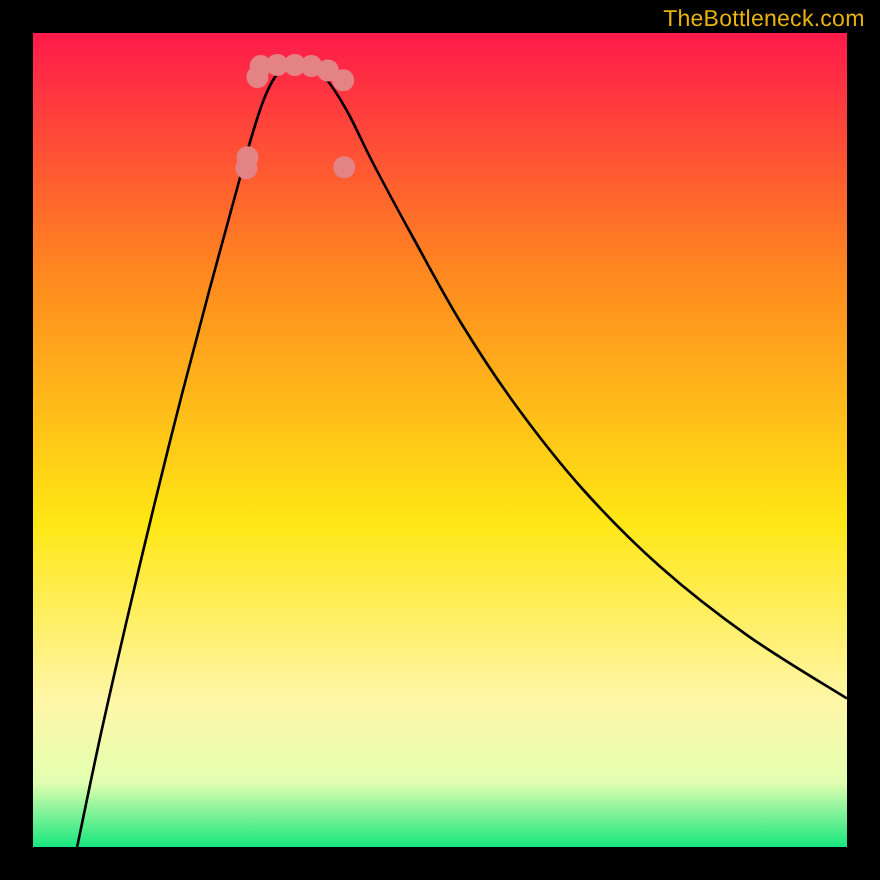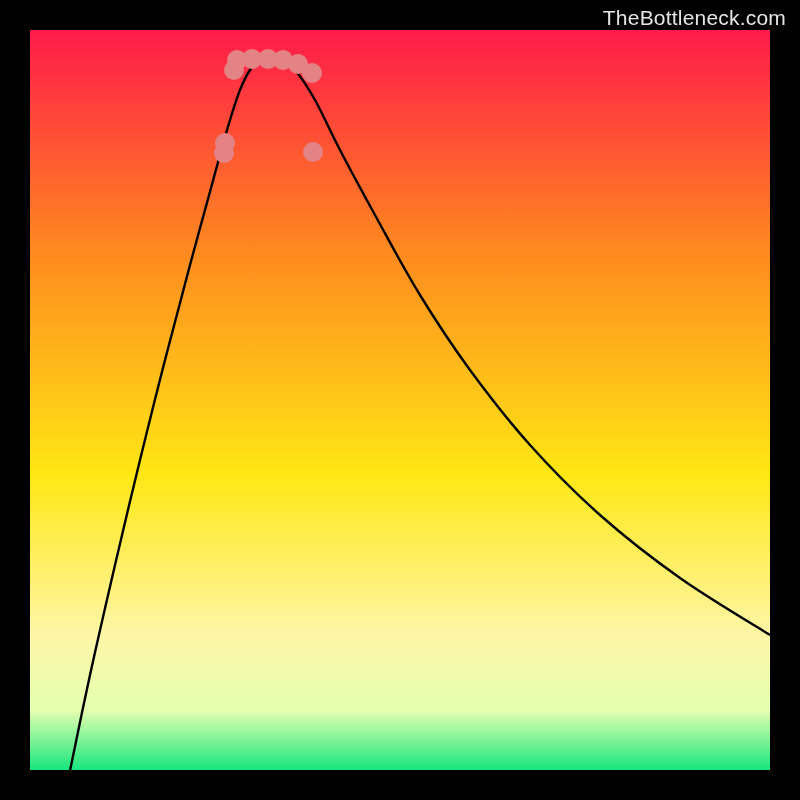--- a/index.html
+++ b/index.html
@@ -21,21 +21,21 @@
     left: 30px;
     top: 30px;
     width: 740px;
     height: 740px;
     overflow: hidden;
   }
   .watermark {
     position: absolute;
     top: 6px;
     right: 14px;
-    color: #e5e5e5;
+    color: #eab308;
     font-size: 21px;
     font-weight: 500;
     letter-spacing: 0.2px;
     font-family: Arial, sans-serif;
   }
   svg {
     display: block;
   }
 </style>
 </head>

